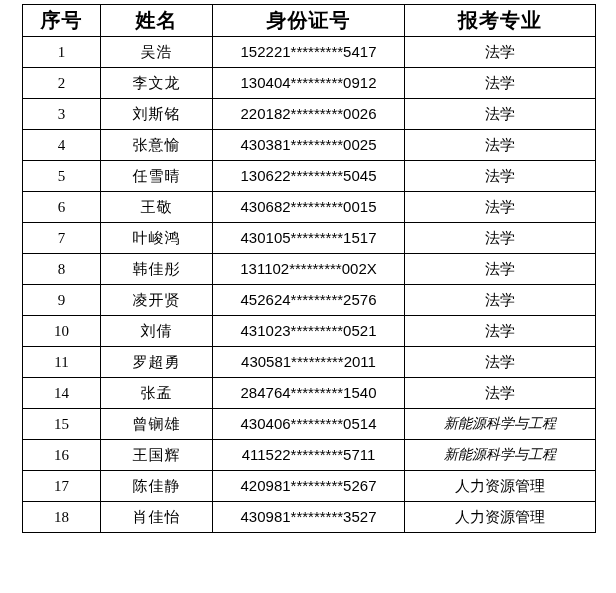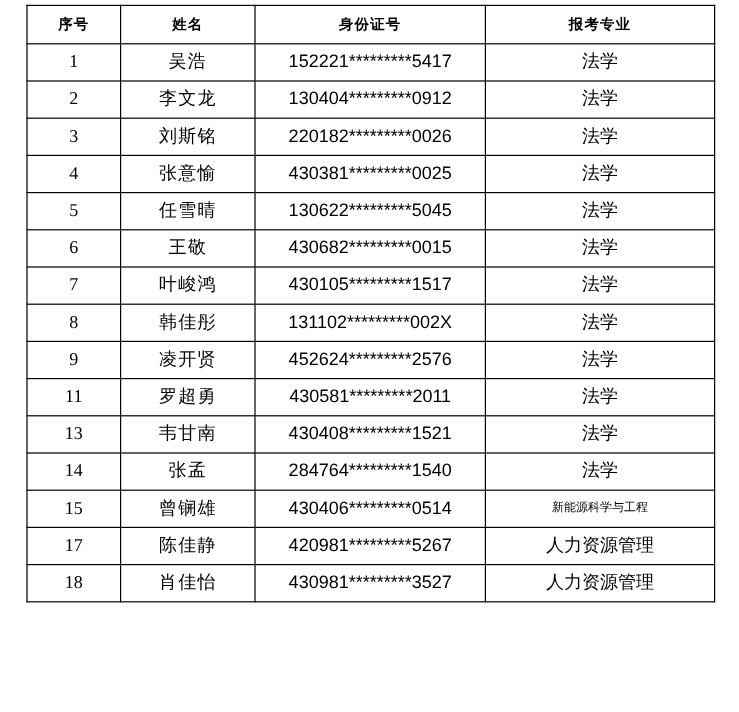--- a/index.html
+++ b/index.html
@@ -37,21 +37,21 @@
     text-align: center;
     vertical-align: middle;
     padding: 0;
     height: 30px;
     line-height: 30px;
     white-space: nowrap;
     overflow: hidden;
   }
   table.roster thead th {
     font-weight: bold;
-    font-size: 12px;
+    font-size: 20px;
     letter-spacing: 1px;
     height: 31px;
     line-height: 31px;
   }
   table.roster tbody td {
     font-size: 15px;
   }
   td.cell-index {
     font-size: 15px;
   }
@@ -60,21 +60,22 @@
     margin-left: 30px;
   }
   td.cell-id {
     font-family: Liberation Sans, sans-serif;
     letter-spacing: 0px;
   }
   td.cell-major {
     letter-spacing: 0px;
   }
   td.cell-major.long {
-    font-size: 10px;
+    font-size: 14px;
+    font-style: italic;
   }
 </style>
 </head>
 <body>
 
 <div class="sheet">
   <table class="roster">
     <colgroup>
       <col class="c-index">
       <col class="c-name">
@@ -138,41 +139,47 @@
         <td class="cell-id">131102*********002X</td>
         <td class="cell-major">法学</td>
       </tr>
       <tr>
         <td class="cell-index">9</td>
         <td class="cell-name">凌开贤</td>
         <td class="cell-id">452624*********2576</td>
         <td class="cell-major">法学</td>
       </tr>
       <tr>
+        <td class="cell-index">10</td>
+        <td class="cell-name">刘倩</td>
+        <td class="cell-id">431023*********0521</td>
+        <td class="cell-major">法学</td>
+      </tr>
+      <tr>
         <td class="cell-index">11</td>
         <td class="cell-name">罗超勇</td>
         <td class="cell-id">430581*********2011</td>
-        <td class="cell-major">法学</td>
-      </tr>
-      <tr>
-        <td class="cell-index">13</td>
-        <td class="cell-name">韦甘南</td>
-        <td class="cell-id">430408*********1521</td>
         <td class="cell-major">法学</td>
       </tr>
       <tr>
         <td class="cell-index">14</td>
         <td class="cell-name">张孟</td>
         <td class="cell-id">284764*********1540</td>
         <td class="cell-major">法学</td>
       </tr>
       <tr>
         <td class="cell-index">15</td>
         <td class="cell-name">曾锎雄</td>
         <td class="cell-id">430406*********0514</td>
+        <td class="cell-major long">新能源科学与工程</td>
+      </tr>
+      <tr>
+        <td class="cell-index">16</td>
+        <td class="cell-name">王国辉</td>
+        <td class="cell-id">411522*********5711</td>
         <td class="cell-major long">新能源科学与工程</td>
       </tr>
       <tr>
         <td class="cell-index">17</td>
         <td class="cell-name">陈佳静</td>
         <td class="cell-id">420981*********5267</td>
         <td class="cell-major">人力资源管理</td>
       </tr>
       <tr>
         <td class="cell-index">18</td>

